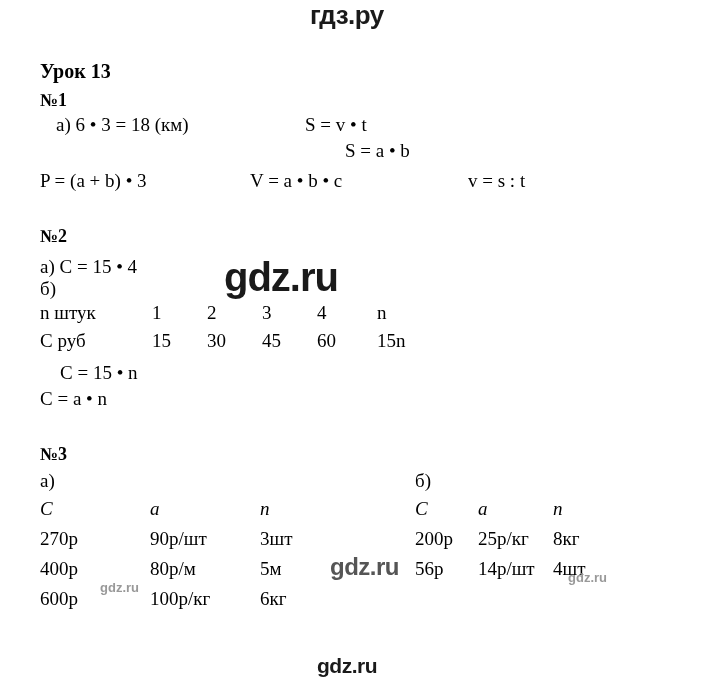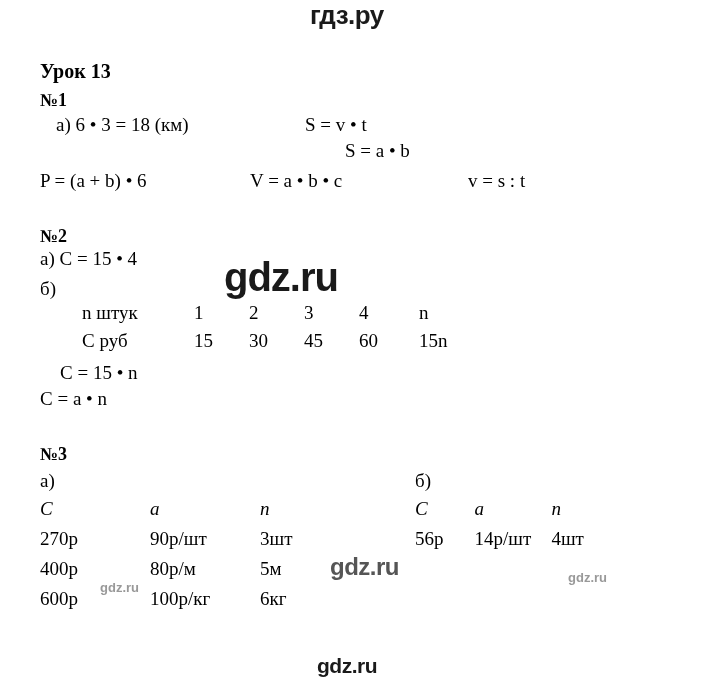--- a/index.html
+++ b/index.html
@@ -97,21 +97,21 @@
   
   .l1a   { top: 114px; left: 40px; margin-left: 16px; }
   .l1a2  { top: 114px; left: 305px; }
   .l1b   { top: 140px; left: 40px; }
   .l1b2  { top: 140px; left: 305px; margin-left: 40px; }
   .l1c   { top: 170px; left: 40px; }
   .l1c2  { top: 170px; left: 250px; }
   .l1c3  { top: 170px; left: 468px; }
 
   
-  .l2a   { top: 248px; left: 40px; }
+  .l2a   { top: 256px; left: 40px; }
   .l2b   { top: 278px; left: 40px; }
   .l2r3  { top: 362px; left: 40px; margin-left: 20px; }
   .l2r4  { top: 388px; left: 40px; }
 
   .tbl2 {
     position: absolute;
     font-size: 19px;
     border-collapse: collapse;
   }
   .tbl2 td {
@@ -146,29 +146,29 @@
 <div class="page">
 
   <div class="site-logo logo-top">гдз.ру</div>
 
   <div class="lesson-title">Урок 13</div>
 
   <div class="task-num t1">№1</div>
   <div class="line l1a">а) 6 • 3 = 18 (км)</div>
   <div class="line l1a2">S = v • t</div>
   <div class="line l1b2">S = a • b</div>
-  <div class="line l1c">P = (a + b) • 6</div>
+  <div class="line l1c">P = (a + b) • 3</div>
   <div class="line l1c2">V = a • b • c</div>
   <div class="line l1c3">v = s : t</div>
 
   <div class="task-num t2">№2</div>
   <div class="line l2a">а) С = 15 • 4</div>
   <div class="line l2b">б)</div>
 
-  <table class="tbl2" style="top:302px; left:40px;margin-left:42px;">
+  <table class="tbl2" style="top:302px; left:40px;">
     <tbody>
         <tr>
       <td style="width:112px">n штук</td>
       <td style="width:55px">1</td>
       <td style="width:55px">2</td>
       <td style="width:55px">3</td>
       <td style="width:60px">4</td>
       <td>n</td>
     </tr>
     <tr>
@@ -215,20 +215,25 @@
     </table>
 
   <table class="t3table t3right">
     <tbody>
         <tr>
       <td class="c1 ital">С</td>
       <td class="c2 ital">а</td>
       <td class="c3 ital">n</td>
     </tr>
     <tr>
+      <td>200р</td>
+      <td>25р/кг</td>
+      <td>8кг</td>
+    </tr>
+    <tr>
       <td>56р</td>
       <td>14р/шт</td>
       <td>4шт</td>
     </tr>
   </tbody>
     </table>
 
   <div class="watermark-big">gdz.ru</div>
   <div class="watermark-mid">gdz.ru</div>
   <div class="watermark-small wm-s1">gdz.ru</div>

